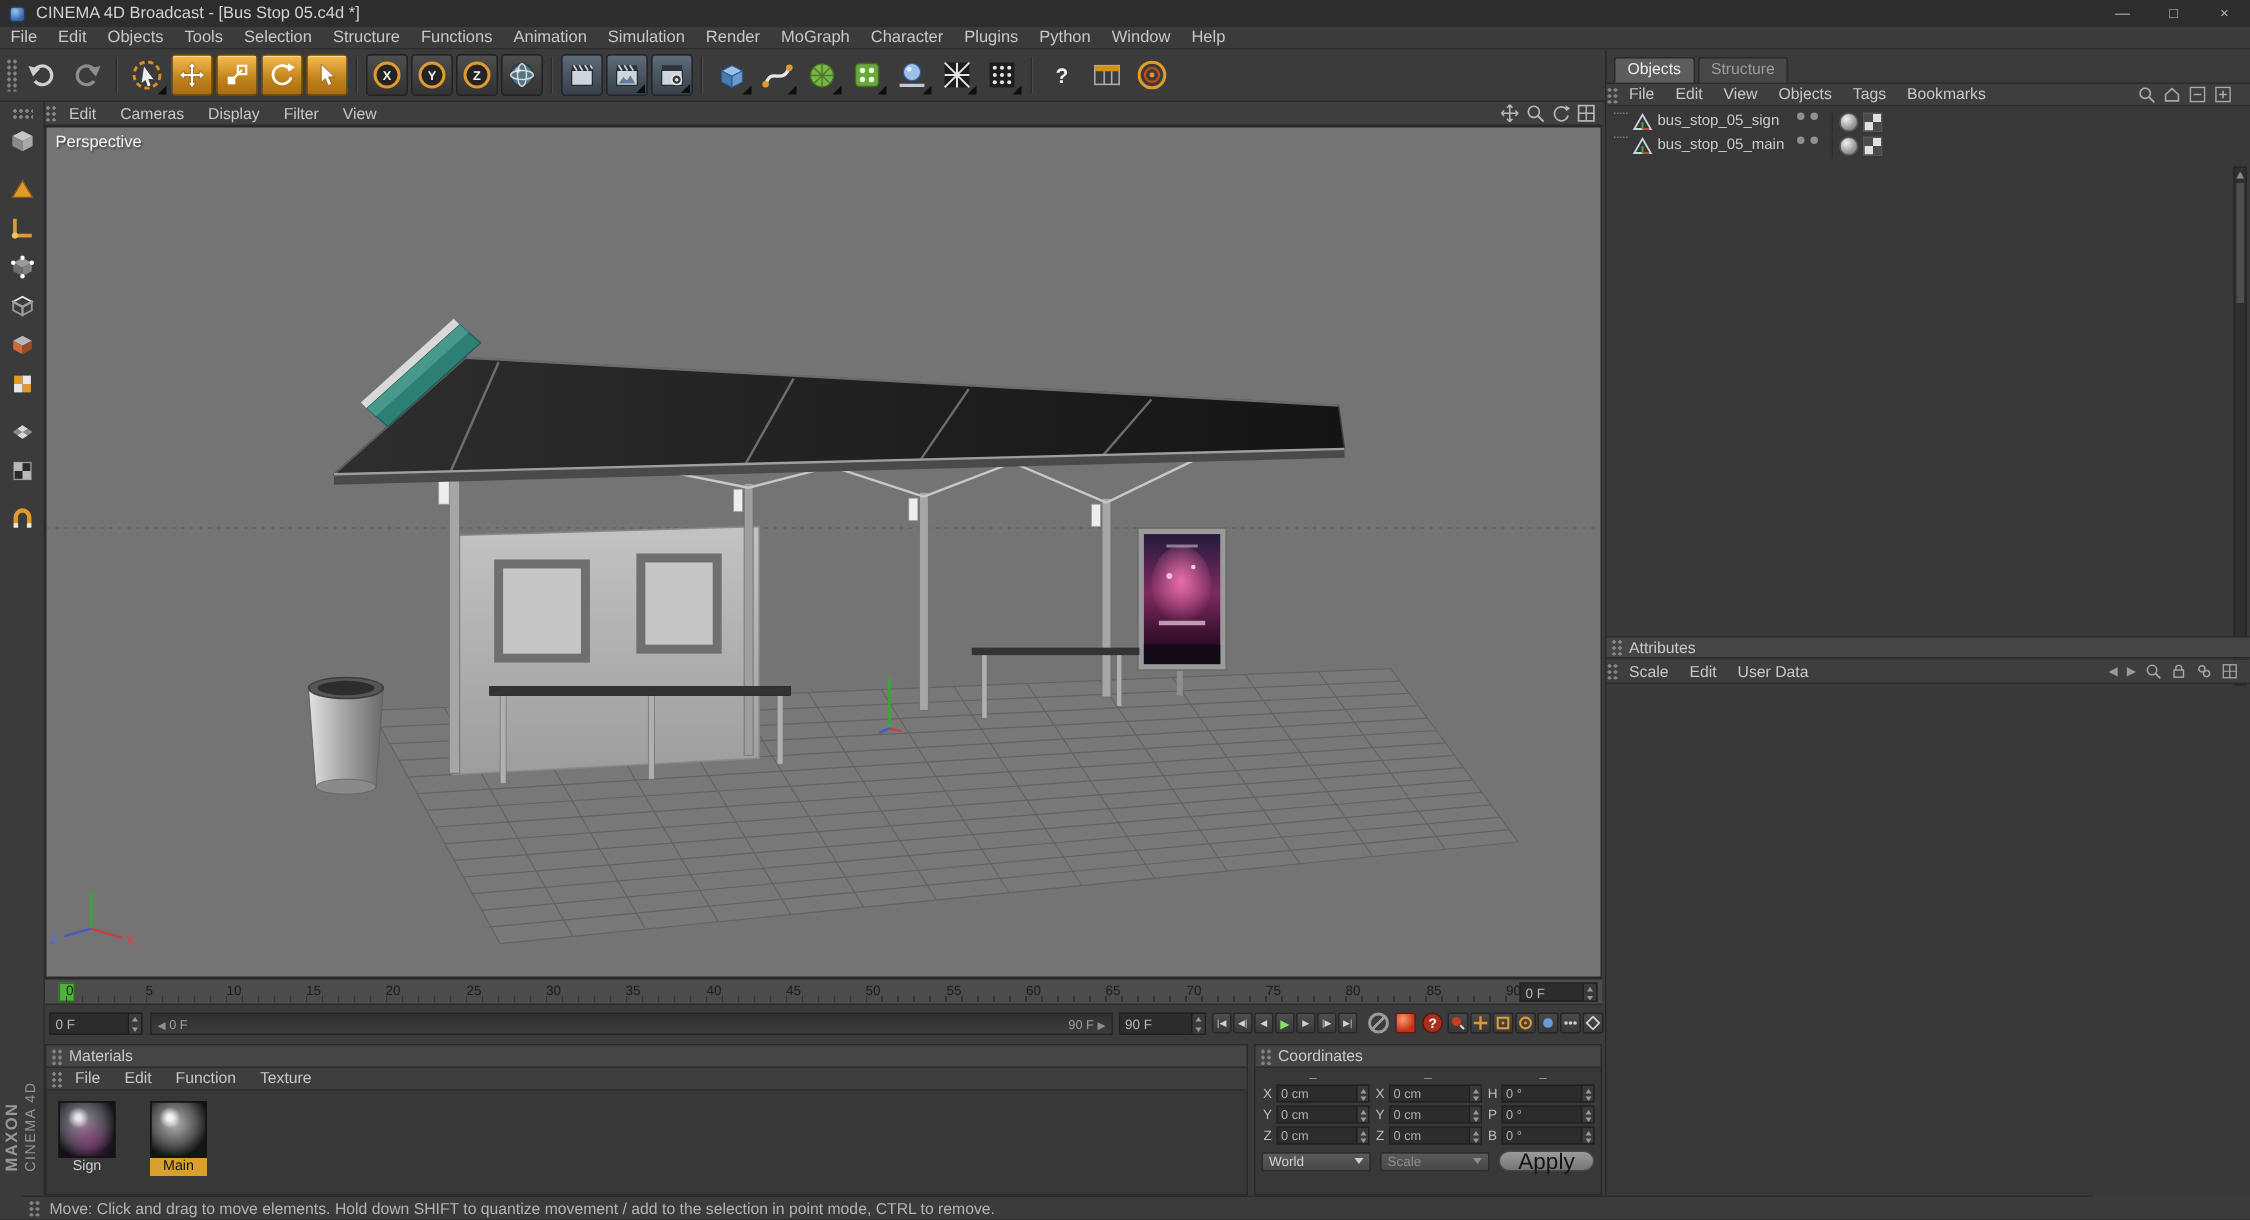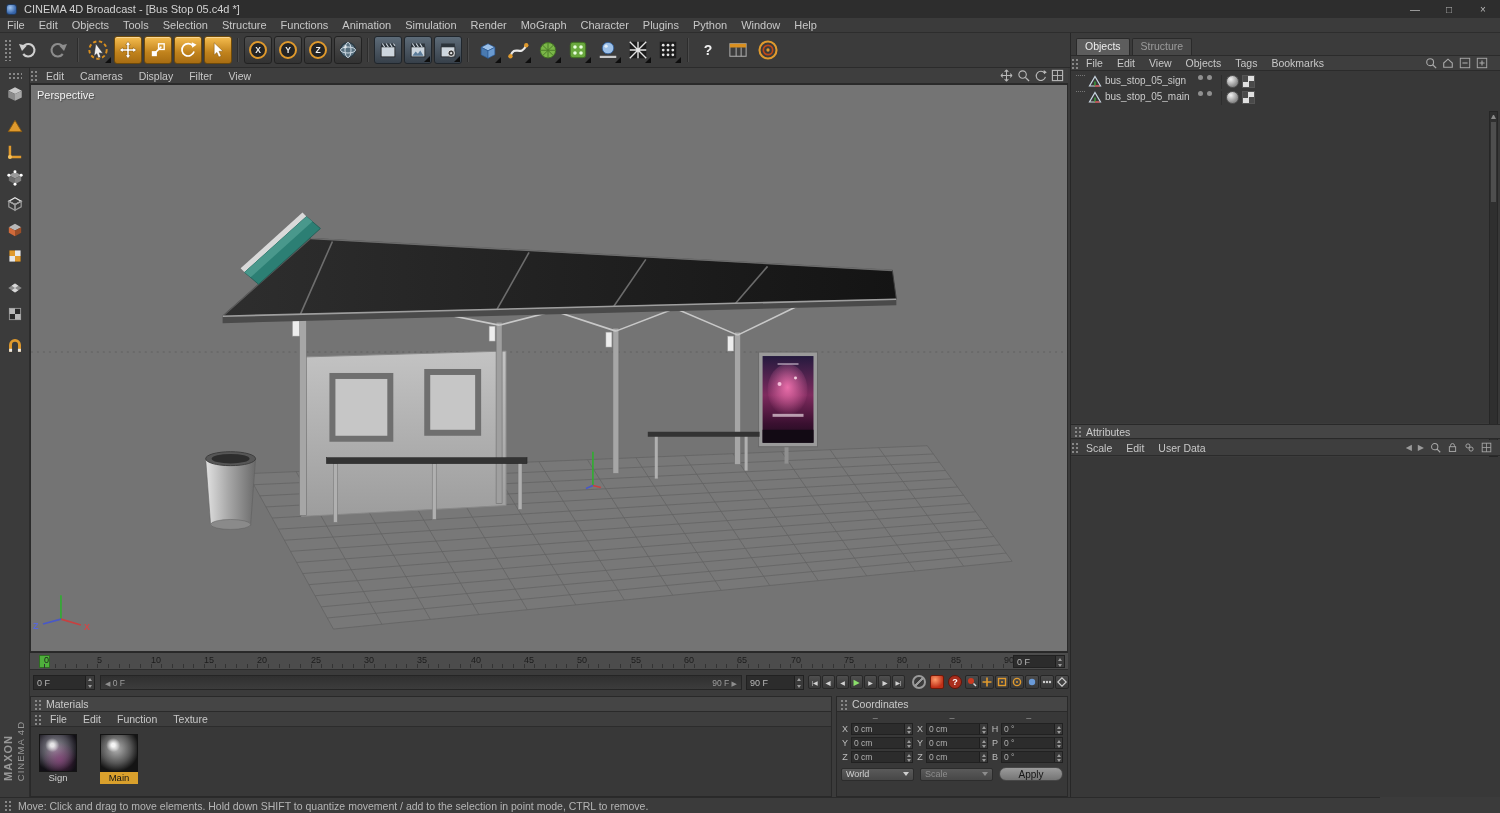--- a/index.html
+++ b/index.html
@@ -92,21 +92,21 @@
 .crow{display:flex;align-items:center;gap:2px;height:12px}
 .clabel{width:8px;font-size:9px;color:#bdbdbd;text-align:center}
 .cfield{flex:1;display:flex;align-items:stretch;background:#2c2c2c;border:1px solid #212121;height:12px;font-size:8.5px;color:#b0b0b0}
 .cfield .val{flex:1;display:flex;align-items:center;padding:0 2px;white-space:nowrap}
 .cfield .stepper{width:8px}
 .cbottom{display:flex;gap:6px;padding:4px 4px 0 4px;align-items:center}
 .cdrop{flex:1;display:flex;align-items:center;background:linear-gradient(#5a5a5a,#474747);border:1px solid #2c2c2c;border-radius:2px;font-size:9px;color:#d0d0d0;padding:0 4px;height:13px;position:relative}
 .cdrop::after{content:"";margin-left:auto;border-left:3px solid transparent;border-right:3px solid transparent;border-top:4px solid #cfcfcf}
 .cdrop.disabled{color:#8d8d8d}
 .cdrop.disabled::after{border-top-color:#8d8d8d}
-.apply{width:64px;height:14px;border-radius:8px;background:linear-gradient(#9b9b9b,#757575);border:1px solid #474747;color:#141414;font-size:10px;display:flex;align-items:center;justify-content:center}
+.apply{width:64px;height:14px;border-radius:8px;background:linear-gradient(#9b9b9b,#757575);border:1px solid #474747;color:#141414;font-size:15px;display:flex;align-items:center;justify-content:center}
 
 
 .right-panel{position:absolute;left:1070px;top:33px;width:430px;height:764px;background:#3b3b3b;border-left:1px solid #272727}
 .om-tabs{display:flex;gap:2px;padding:5px 0 0 5px;height:22px}
 .tab{padding:1px 8px 2px;font-size:10.5px;background:#474747;border:1px solid #2a2a2a;border-bottom:none;color:#9c9c9c;border-radius:2px 2px 0 0}
 .tab.active{background:#5d5d5d;color:#ededed}
 .om-menu{height:16px;background:#3e3e3e;border-top:1px solid #2b2b2b;border-bottom:1px solid #2b2b2b;display:flex;align-items:center;font-size:10.5px}
 .om-menu .menu-item{padding:0 7px}
 .om-right{margin-left:auto;display:flex;gap:5px;align-items:center;padding-right:12px}
 .om-tree{position:absolute;left:0;top:38px;right:0;height:352px;background:#383838}
@@ -124,21 +124,21 @@
 .sarrow{position:absolute;left:1px;width:5px;height:5px}
 .sarrow.up{top:2px;border-left:2.5px solid transparent;border-right:2.5px solid transparent;border-bottom:4px solid #8a8a8a}
 .sarrow.down{bottom:2px;border-left:2.5px solid transparent;border-right:2.5px solid transparent;border-top:4px solid #8a8a8a}
 .attr-title{position:absolute;left:0;top:391px;right:0;height:15px;background:#454545;border-top:1px solid #292929;border-bottom:1px solid #292929;display:flex;align-items:center;font-size:10.5px;color:#cacaca;gap:4px;padding-left:3px}
 .attr-menu{position:absolute;left:0;top:407px;right:0;height:16px;background:#3e3e3e;border-bottom:1px solid #2b2b2b;display:flex;align-items:center;font-size:10.5px}
 .attr-menu .menu-item{padding:0 7px}
 .attr-right{margin-left:auto;display:flex;gap:6px;align-items:center;padding-right:8px;font-size:8px;color:#9a9a9a}
 .attr-body{position:absolute;left:0;top:424px;right:0;bottom:0;background:#383838}
 
 
-.statusbar{position:absolute;left:0;top:797px;width:1380px;height:16px;background:#3b3b3b;border-top:1px solid #2a2a2a;display:flex;align-items:center;font-size:10.5px;color:#b5b5b5;gap:6px;padding-left:4px}
+.statusbar{position:absolute;left:15px;top:797px;width:1380px;height:16px;background:#3b3b3b;border-top:1px solid #2a2a2a;display:flex;align-items:center;font-size:10.5px;color:#b5b5b5;gap:6px;padding-left:4px}
 </style>
 </head>
 <body>
 
 <div class="app">
 
   <div class="titlebar">
     <span class="appicon"></span>
     <span>CINEMA 4D Broadcast - [Bus Stop 05.c4d *]</span>
     <div class="wincontrols">

